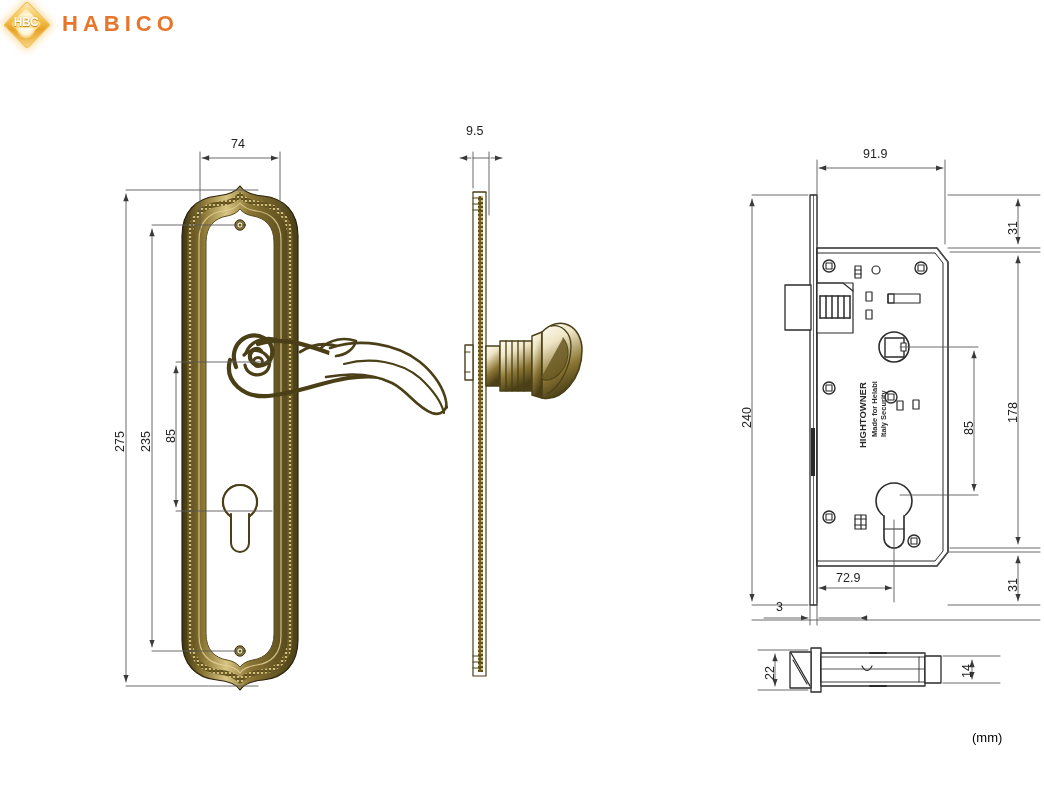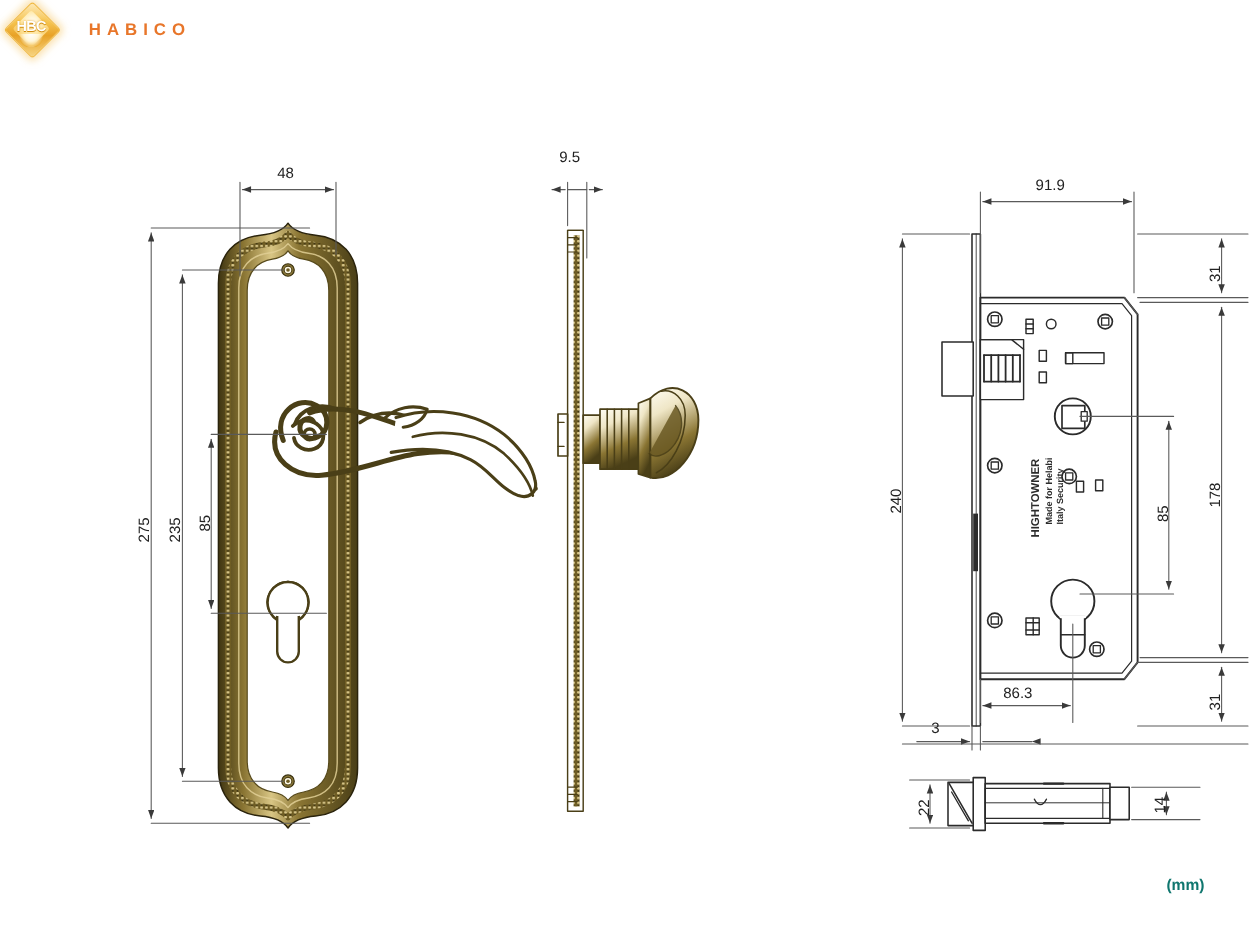--- a/index.html
+++ b/index.html
@@ -4,21 +4,21 @@
 <style>
   html,body{margin:0;padding:0;background:#ffffff;}
   body{
     width:1044px;height:788px;position:relative;overflow:hidden;
     font-family:"Liberation Sans", sans-serif;
     color:#1a1a1a;
   }
   #root{position:absolute;inset:0;}
 
   
-  .brand{position:absolute;left:4px;top:2px;display:flex;align-items:center;gap:26px;}
+  .brand{position:absolute;left:4px;top:2px;display:flex;align-items:center;gap:14px;}
   .brand-mark{position:relative;width:44px;height:44px;}
   .brand-mark .dia{
     position:absolute;left:6px;top:6px;width:32px;height:32px;
     transform:rotate(45deg);
     background:linear-gradient(135deg,#fde9b8 0%,#f6c552 35%,#e8a227 60%,#f7d684 100%);
     border:1px solid #f0b840;
     border-radius:3px;
     box-shadow:0 0 6px 3px rgba(248,205,120,.55);
   }
   .brand-mark .dia2{
@@ -33,32 +33,32 @@
     font-size:12px;font-weight:bold;letter-spacing:-.5px;
     color:#ffffff;text-shadow:0 0 2px #e09b18,0 1px 0 #c8860d;
   }
   .brand-mark .fan{
     position:absolute;left:12px;top:26px;width:20px;height:11px;
     background:radial-gradient(ellipse at 50% 0%,#ffffff 0%,#fff6d9 40%,rgba(255,255,255,0) 72%);
     border-bottom:1px solid rgba(233,170,40,.75);
     border-radius:0 0 12px 12px;
   }
   .brand-name{
-    font-size:14px;font-weight:bold;letter-spacing:5px;
+    font-size:22px;font-weight:bold;letter-spacing:5px;
     color:#e8762a;
     font-family:"Liberation Sans", sans-serif;
   }
 
   
   .dim{
     position:absolute;font-size:12.5px;color:#222;
     font-family:"Liberation Sans", sans-serif;white-space:nowrap;
   }
   .dim.rot{transform:rotate(-90deg);transform-origin:left top;}
-  .unit{position:absolute;font-size:13px;color:#0f766e;font-weight:bold;}
+  .unit{position:absolute;font-size:13px;color:#000000;}
 
   svg{display:block;position:absolute;left:0;top:0;overflow:visible;}
   #sheet{width:1044px;height:788px;}
 </style>
 </head>
 <body>
 
 <div id="root">
 
   <div class="brand">
@@ -414,30 +414,30 @@
           <line x1="775" y1="654" x2="775" y2="686" marker-start="url(#arrE)" marker-end="url(#arrS)"></line>
           <line x1="943" y1="656" x2="1000" y2="656"></line>
           <line x1="943" y1="683" x2="1000" y2="683"></line>
           <line x1="972" y1="660" x2="972" y2="679" marker-start="url(#arrE)" marker-end="url(#arrS)"></line>
         </g>
       </g>
 
     </g>
   </svg>
 
-  <div class="dim" style="left:231px;top:137px;">48</div>
+  <div class="dim" style="left:231px;top:137px;">74</div>
   <div class="dim rot" style="left:113px;top:452px;">275</div>
   <div class="dim rot" style="left:139px;top:452px;">235</div>
   <div class="dim rot" style="left:164px;top:443px;">85</div>
 
   <div class="dim" style="left:466px;top:124px;">9.5</div>
 
   <div class="dim" style="left:863px;top:147px;">91.9</div>
   <div class="dim" style="left:776px;top:600px;">3</div>
-  <div class="dim" style="left:836px;top:571px;">86.3</div>
+  <div class="dim" style="left:836px;top:571px;">72.9</div>
   <div class="dim rot" style="left:740px;top:428px;">240</div>
   <div class="dim rot" style="left:1006px;top:235px;">31</div>
   <div class="dim rot" style="left:1006px;top:423px;">178</div>
   <div class="dim rot" style="left:962px;top:435px;">85</div>
   <div class="dim rot" style="left:1006px;top:592px;">31</div>
 
   <div class="dim rot" style="left:763px;top:680px;">22</div>
   <div class="dim rot" style="left:960px;top:678px;">14</div>
 
   <div class="unit" style="left:972px;top:730px;">(mm)</div>

